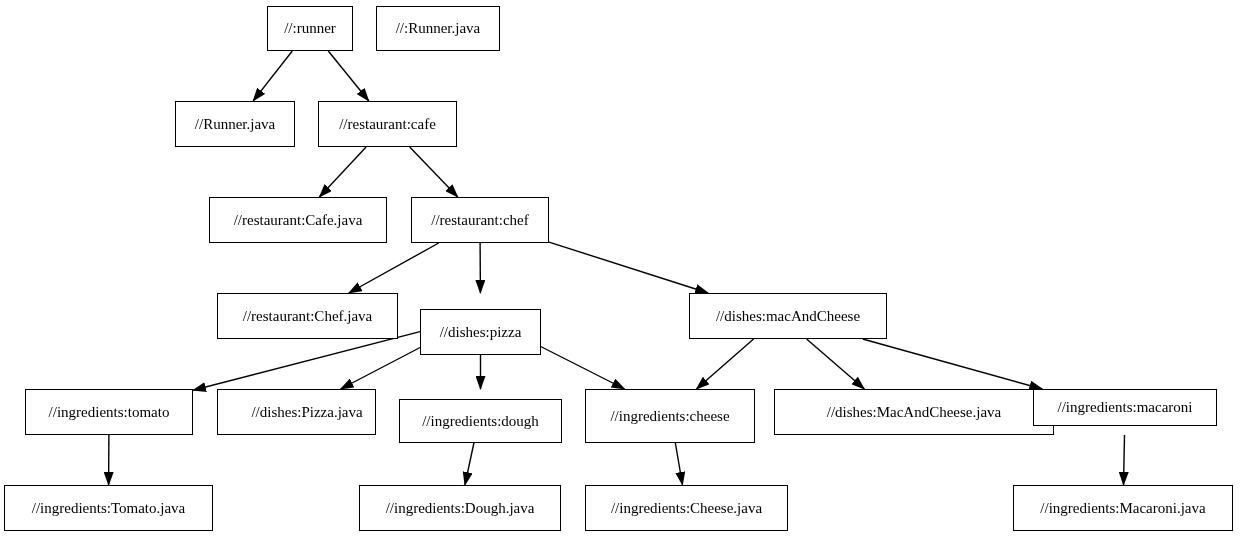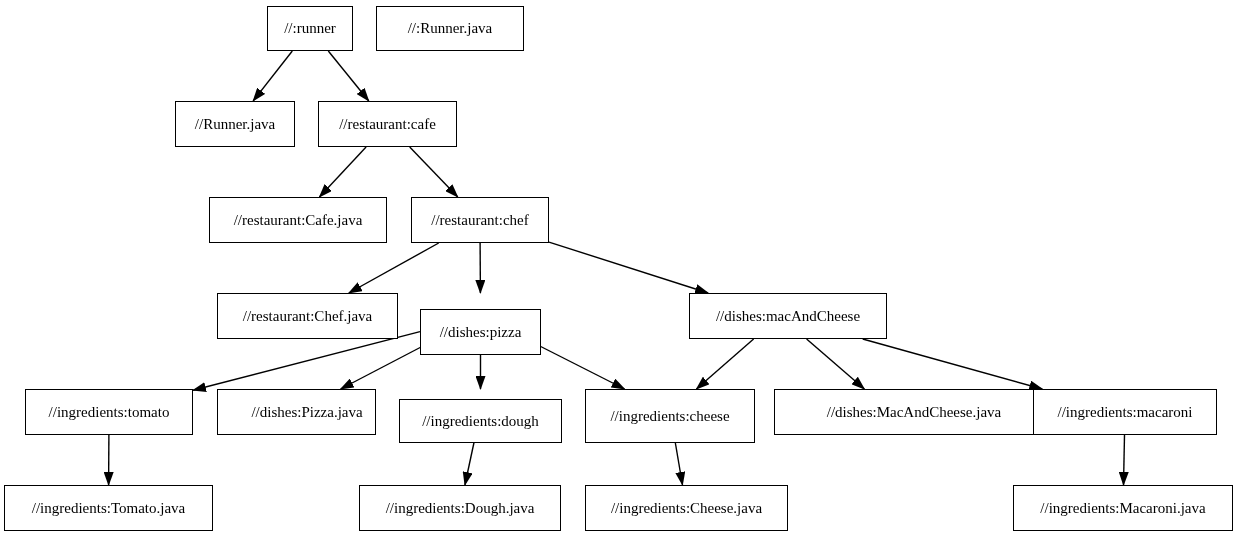--- a/index.html
+++ b/index.html
@@ -65,21 +65,21 @@
       <line x1="806.6" y1="339.0" x2="864.4" y2="389.0" stroke="#000000" stroke-width="1.4" marker-end="url(#arrowhead)"></line>
       <line x1="862.7" y1="339.0" x2="1042.3" y2="389.0" stroke="#000000" stroke-width="1.4" marker-end="url(#arrowhead)"></line>
       <line x1="108.9" y1="435.0" x2="108.6" y2="485.0" stroke="#000000" stroke-width="1.4" marker-end="url(#arrowhead)"></line>
       <line x1="475.6" y1="435.0" x2="464.9" y2="485.0" stroke="#000000" stroke-width="1.4" marker-end="url(#arrowhead)"></line>
       <line x1="674.0" y1="435.0" x2="682.5" y2="485.0" stroke="#000000" stroke-width="1.4" marker-end="url(#arrowhead)"></line>
       <line x1="1124.5" y1="435.0" x2="1123.5" y2="485.0" stroke="#000000" stroke-width="1.4" marker-end="url(#arrowhead)"></line>
     </svg>
 <div class="node" style="left: 267px; top: 6px; width: 86px; height: 45px; border-color: rgb(0, 0, 0); background: rgb(255, 255, 255);">
       <span>//:runner</span>
     </div>
-    <div class="node" style="left: 376px; top: 6px; width: 148px; height: 45px; border-color: rgb(0, 0, 0); background: rgb(255, 255, 255);">
+    <div class="node" style="left: 376px; top: 6px; width: 124px; height: 45px; border-color: rgb(0, 0, 0); background: rgb(255, 255, 255);">
       <span>//:Runner.java</span>
     </div>
     <div class="node" style="left: 175px; top: 101px; width: 120px; height: 46px; border-color: rgb(0, 0, 0); background: rgb(255, 255, 255);">
       <span>//Runner.java</span>
     </div>
     <div class="node" style="left: 318px; top: 101px; width: 139px; height: 46px; border-color: rgb(0, 0, 0); background: rgb(255, 255, 255);">
       <span>//restaurant:cafe</span>
     </div>
     <div class="node" style="left: 209px; top: 197px; width: 178px; height: 46px; border-color: rgb(0, 0, 0); background: rgb(255, 255, 255);">
       <span>//restaurant:Cafe.java</span>
@@ -104,21 +104,21 @@
     </div>
     <div class="node" style="left: 399px; top: 399px; width: 163px; height: 44px; border-color: rgb(0, 0, 0); background: rgb(255, 255, 255);">
       <span>//ingredients:dough</span>
     </div>
     <div class="node" style="left: 585px; top: 389px; width: 170px; height: 54px; border-color: rgb(0, 0, 0); background: rgb(255, 255, 255);">
       <span>//ingredients:cheese</span>
     </div>
     <div class="node" style="left: 774px; top: 389px; width: 280px; height: 46px; border-color: rgb(0, 0, 0); background: rgb(255, 255, 255); font-family: Liberation Serif, serif;">
       <span>//dishes:MacAndCheese.java</span>
     </div>
-    <div class="node" style="left: 1033px; top: 389px; width: 184px; height: 46px; border-color: rgb(0, 0, 0); background: rgb(255, 255, 255);">
+    <div class="node" style="left: 1033px; top: 389px; width: 184px; height: 37px; border-color: rgb(0, 0, 0); background: rgb(255, 255, 255);">
       <span>//ingredients:macaroni</span>
     </div>
     <div class="node" style="left: 4px; top: 485px; width: 209px; height: 46px; border-color: rgb(0, 0, 0); background: rgb(255, 255, 255);">
       <span>//ingredients:Tomato.java</span>
     </div>
     <div class="node" style="left: 359px; top: 485px; width: 202px; height: 46px; border-color: rgb(0, 0, 0); background: rgb(255, 255, 255);">
       <span>//ingredients:Dough.java</span>
     </div>
     <div class="node" style="left: 585px; top: 485px; width: 203px; height: 46px; border-color: rgb(0, 0, 0); background: rgb(255, 255, 255);">
       <span>//ingredients:Cheese.java</span>

